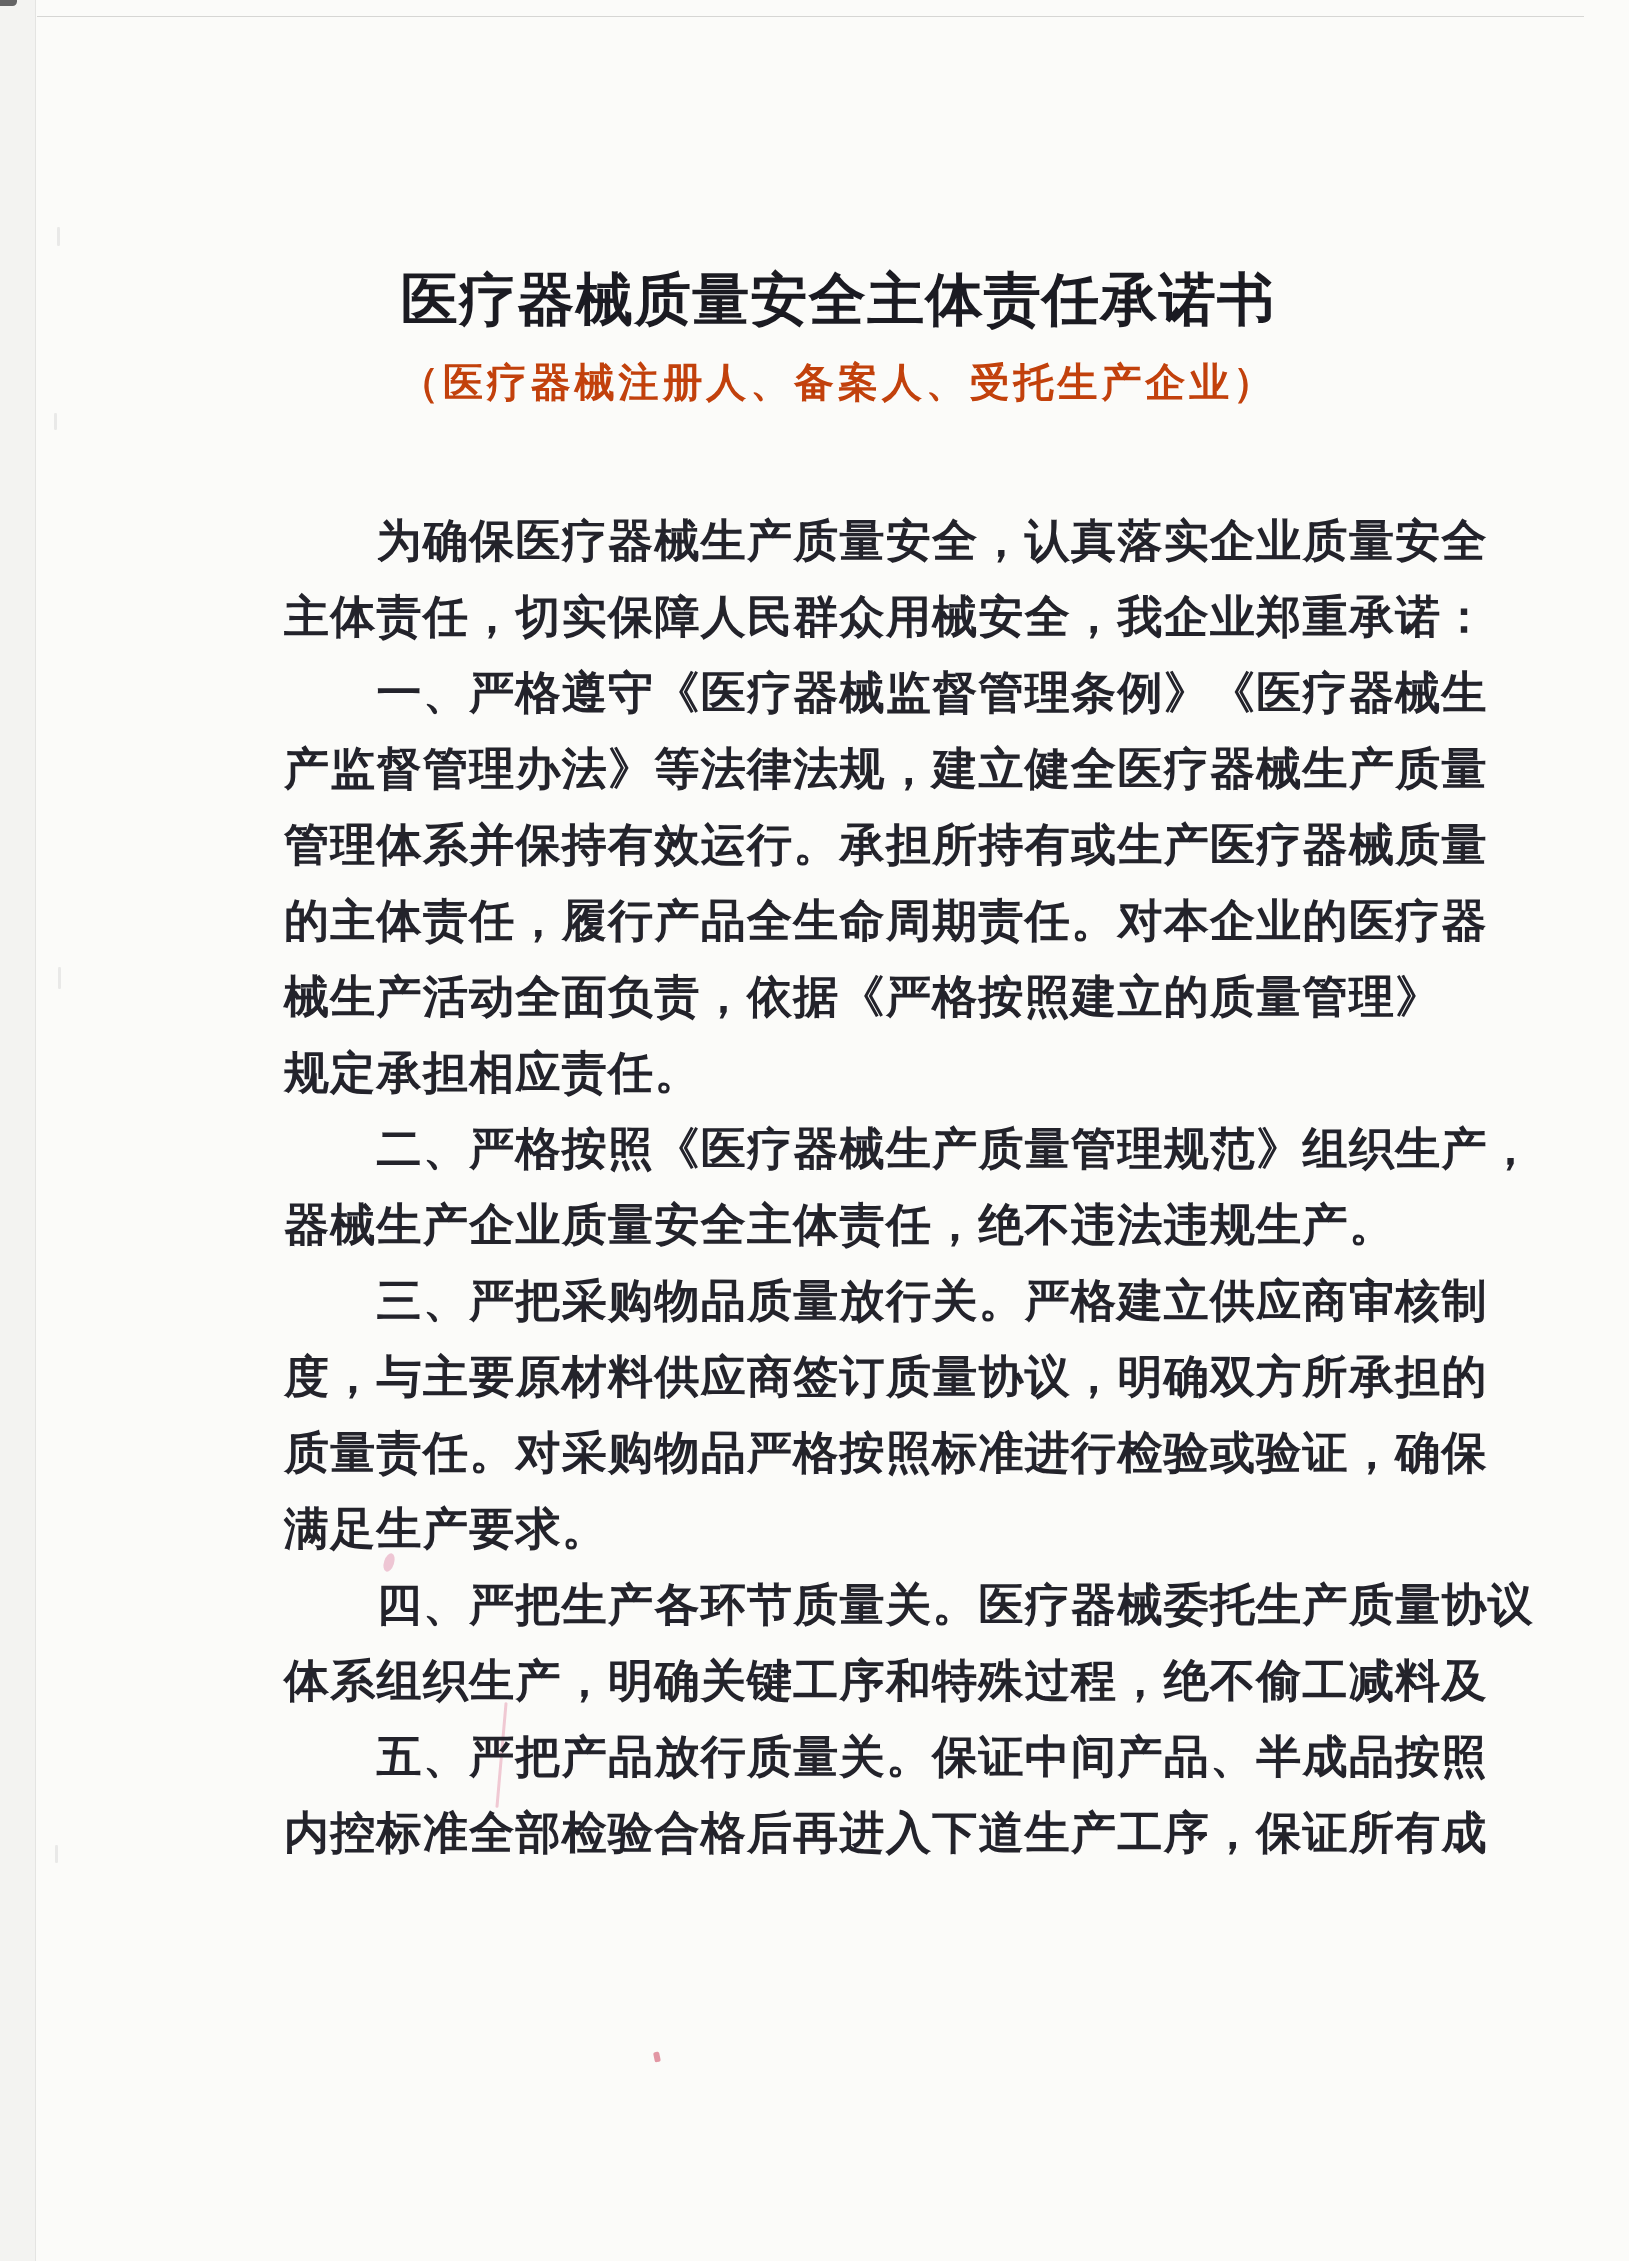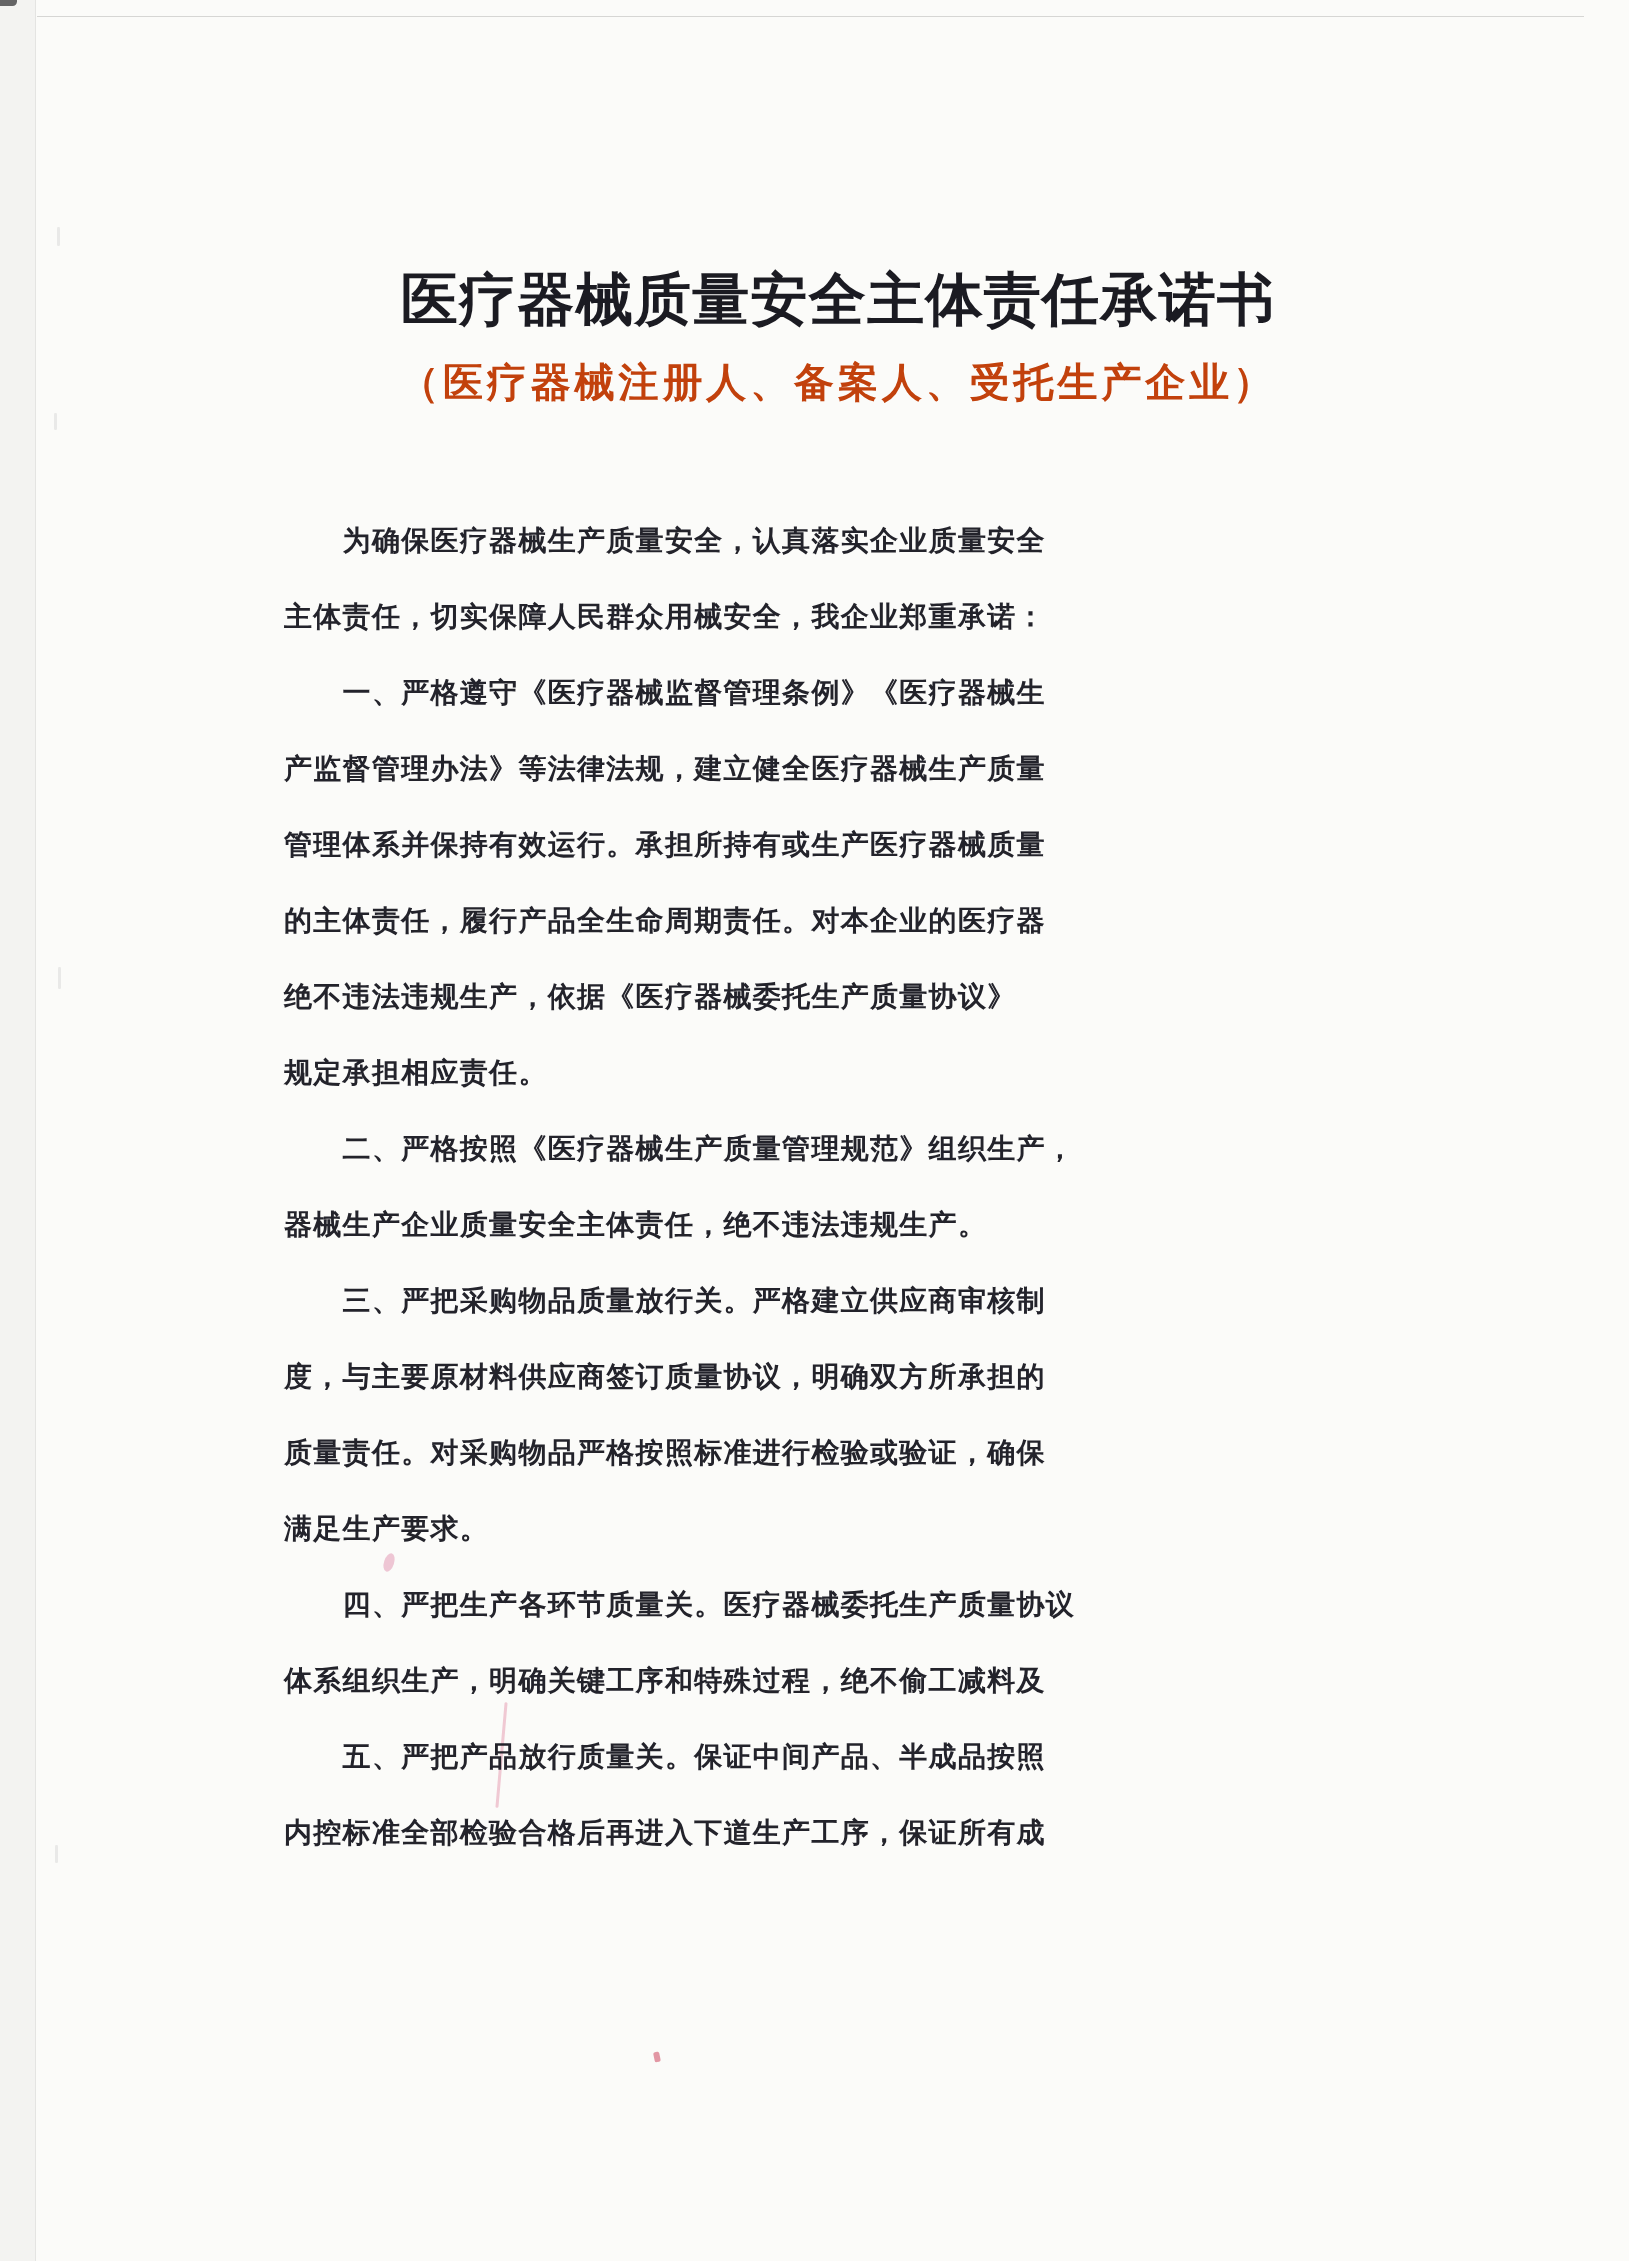--- a/index.html
+++ b/index.html
@@ -77,21 +77,21 @@
     position: absolute; left: 290px; top: 356px;
     width: 1096px;
     font-size: 40px; line-height: 52px;
     font-weight: 700; letter-spacing: 3.9px;
     text-align: center;
     color: #c2410c;
   }
   .body-text {
     position: absolute; left: 284px; top: 503px;
     width: 1081px;
-    font-size: 28px; font-weight: 600;
+    font-size: 45px; font-weight: 600;
     letter-spacing: 1.3px;
     color: #23232b;
   }
   .para { margin: 0; }
   .line {
     display: block;
     height: 76px; line-height: 76px;
     white-space: nowrap;
   }
 </style>
@@ -119,21 +119,21 @@
     <p class="para">
       <span class="line">　　为确保医疗器械生产质量安全，认真落实企业质量安全</span>
       <span class="line">主体责任，切实保障人民群众用械安全，我企业郑重承诺：</span>
     </p>
 
     <p class="para">
       <span class="line">　　一、严格遵守《医疗器械监督管理条例》《医疗器械生</span>
       <span class="line">产监督管理办法》等法律法规，建立健全医疗器械生产质量</span>
       <span class="line">管理体系并保持有效运行。承担所持有或生产医疗器械质量</span>
       <span class="line">的主体责任，履行产品全生命周期责任。对本企业的医疗器</span>
-      <span class="line">绝不违法违规生产，依据《医疗器械委托生产质量协议》</span>
+      <span class="line">械生产活动全面负责，依据《严格按照建立的质量管理》</span>
       <span class="line">规定承担相应责任。</span>
     </p>
 
     <p class="para">
       <span class="line">　　二、严格按照《医疗器械生产质量管理规范》组织生产，</span>
       <span class="line">器械生产企业质量安全主体责任，绝不违法违规生产。</span>
     </p>
 
     <p class="para">
       <span class="line">　　三、严把采购物品质量放行关。严格建立供应商审核制</span>

